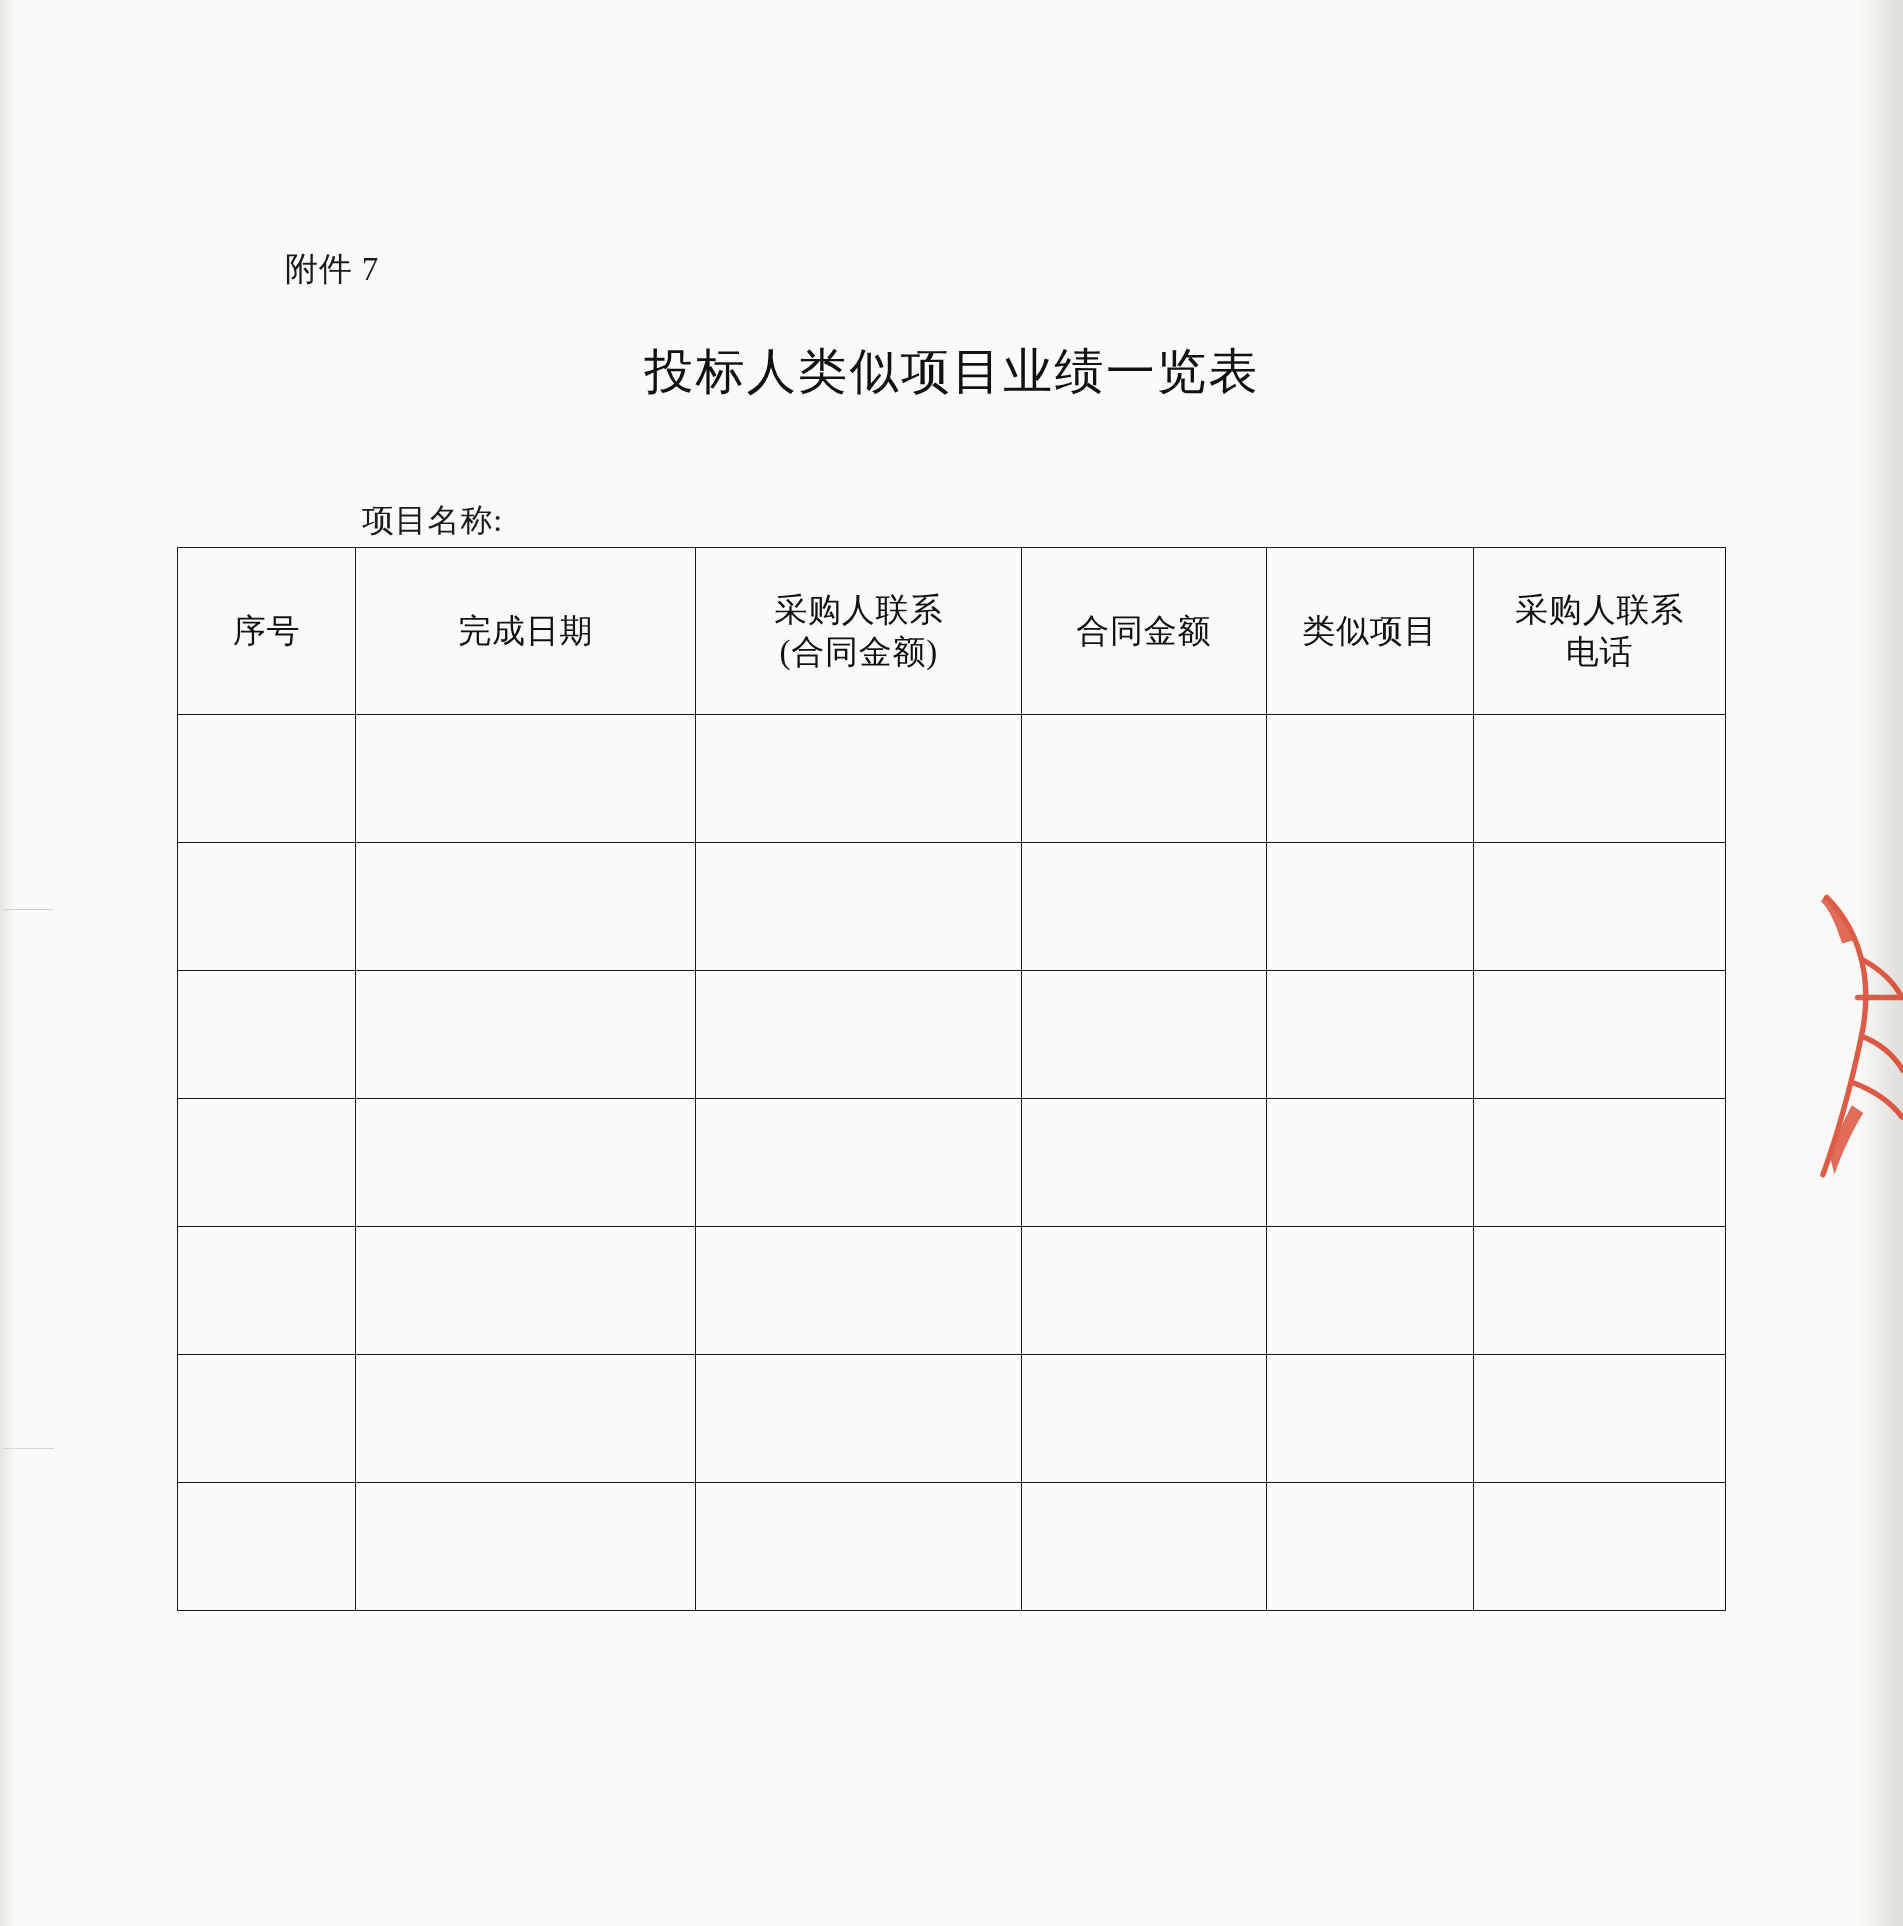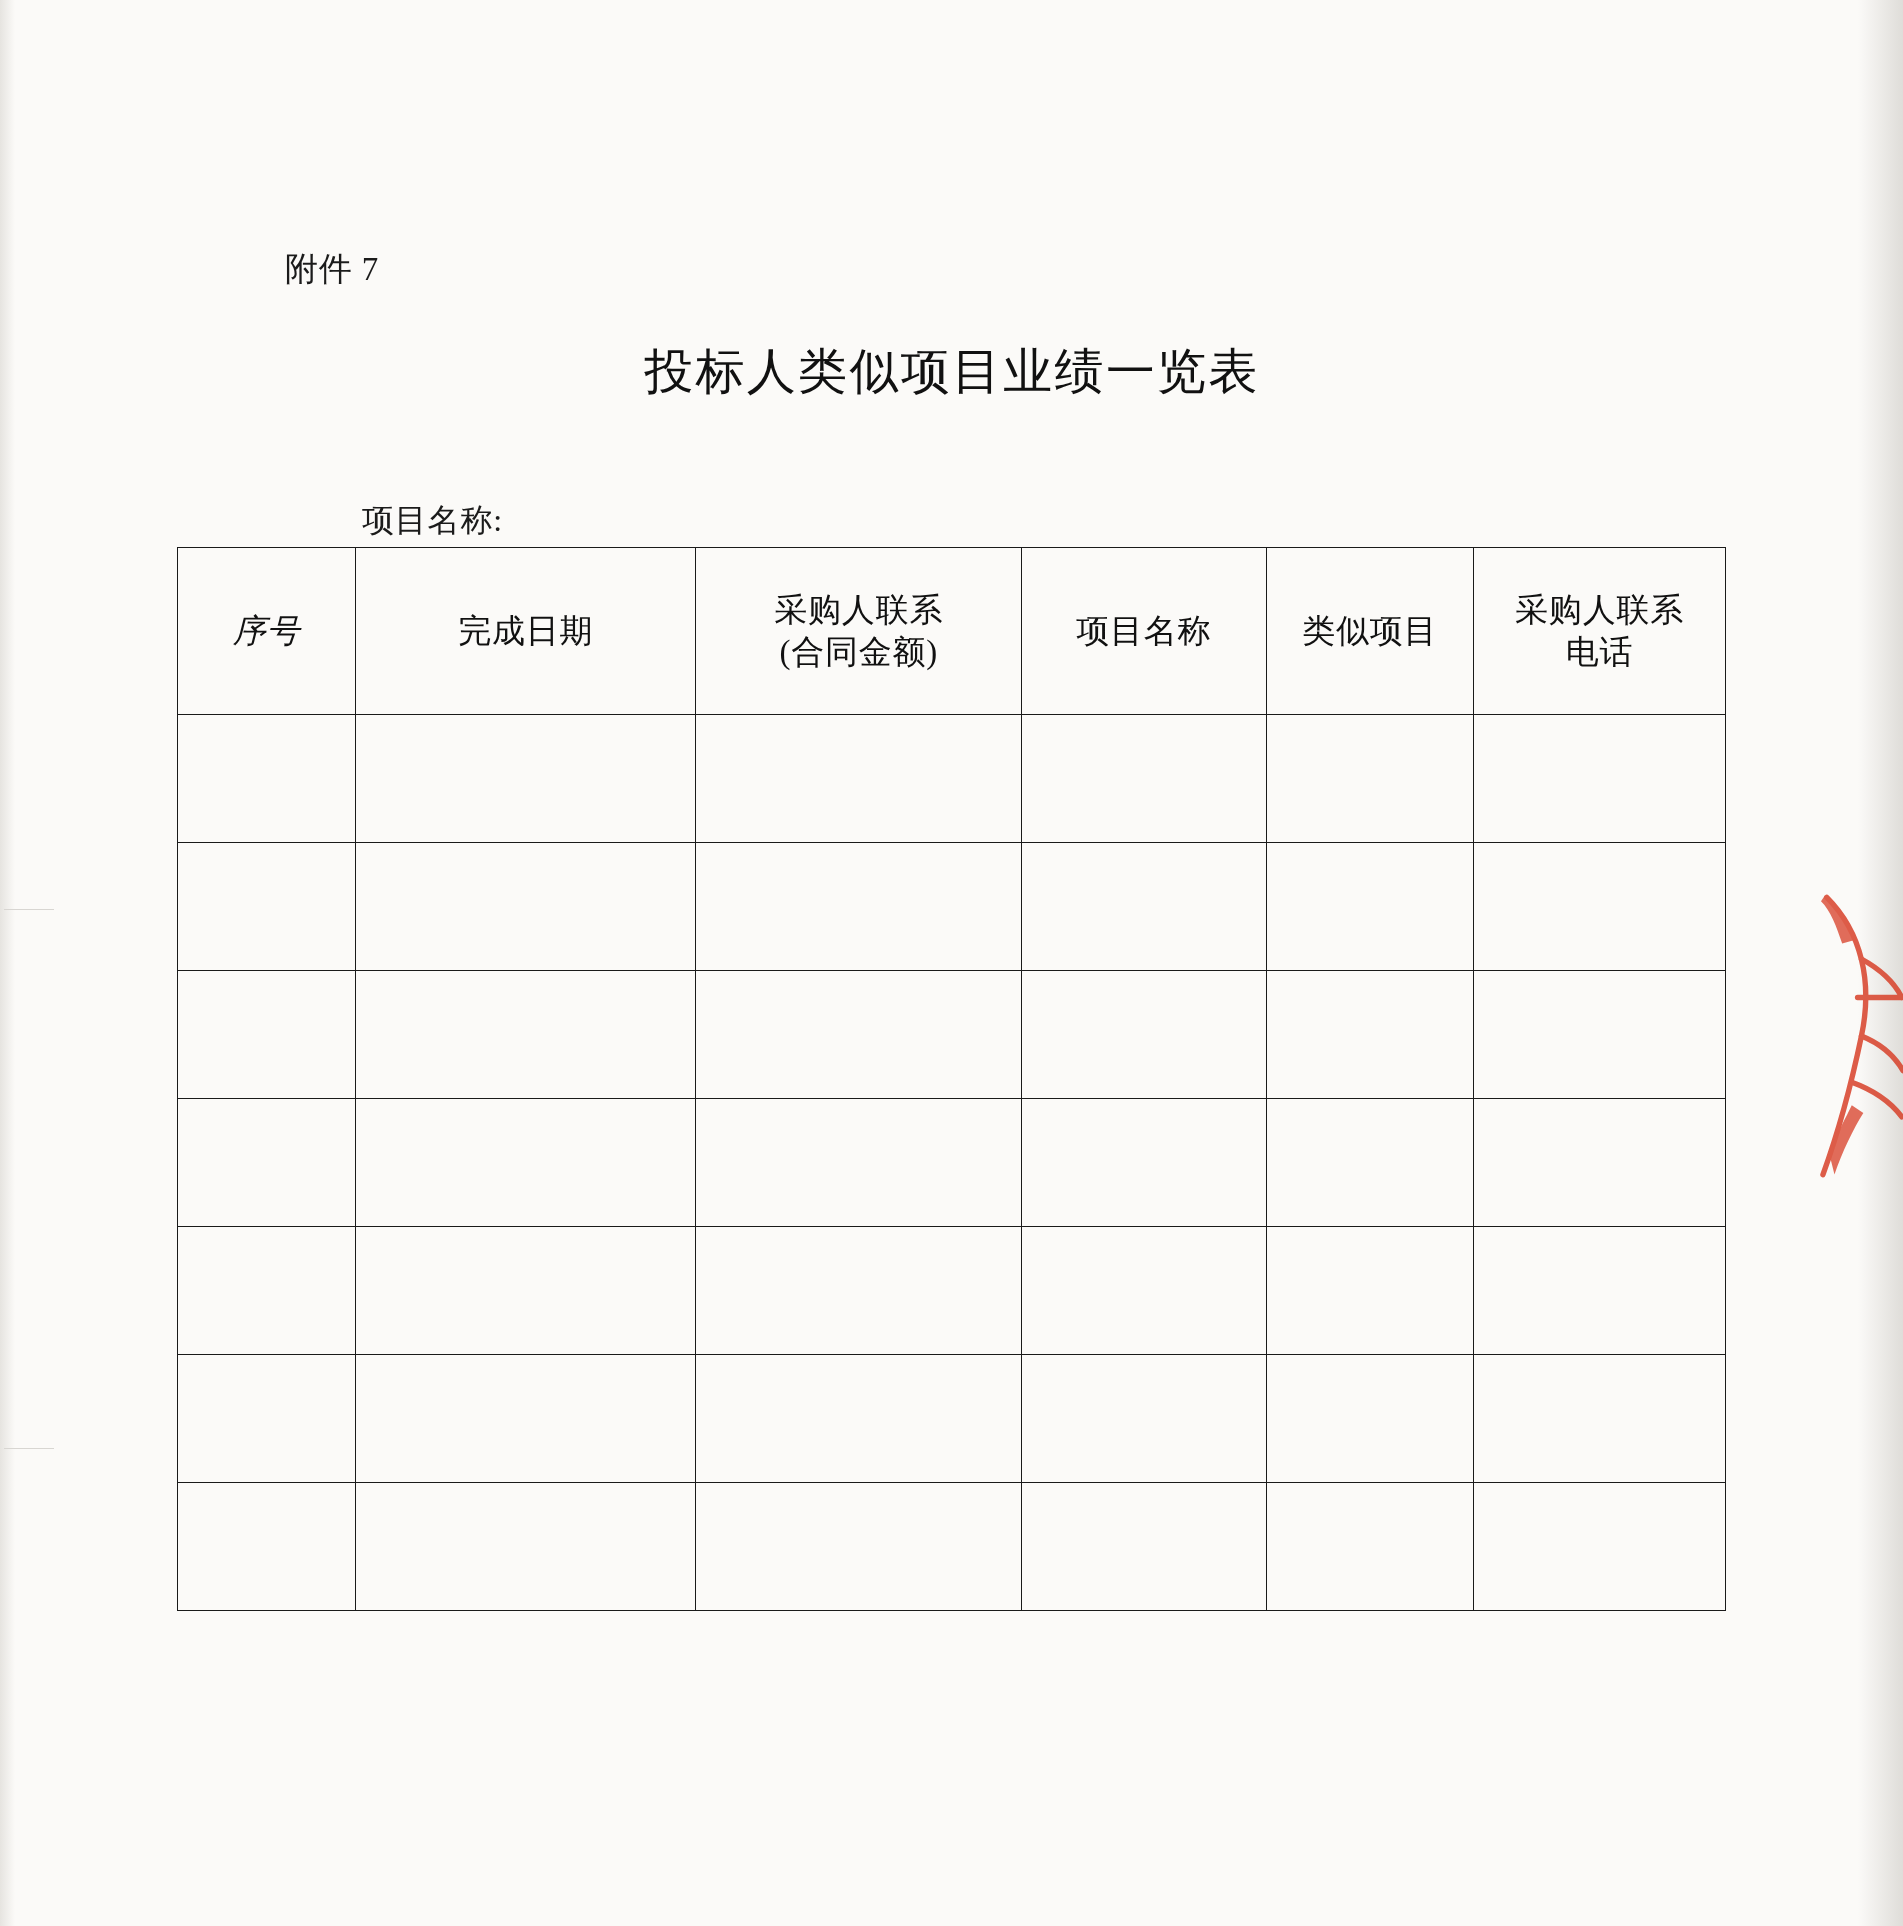--- a/index.html
+++ b/index.html
@@ -94,21 +94,21 @@
     letter-spacing: 0.8px;
     vertical-align: middle;
     text-align: center;
   }
   table.perf-table td {
     height: 127px;
   }
   td.short-row {
     height: 104px;
   }
-  .col-1 { width: 12%; font-style: italic; }
+  .col-1 { width: 12%; }
   .col-2 { width: 23%; }
   .col-3 { width: 22%; }
   .col-4 { width: 16.5%; }
   .col-5 { width: 14%; }
   .col-6 { width: 17%; }
   .th-line { display: block; }
   
   .seal {
     position: absolute;
     right: 0px;
@@ -145,21 +145,21 @@
             <span class="th-line">序号</span>
           </th>
           <th class="col-2">
             <span class="th-line">完成日期</span>
           </th>
           <th class="col-3">
             <span class="th-line">采购人联系</span>
             <span class="th-line">(合同金额)</span>
           </th>
           <th class="col-4">
-            <span class="th-line">项目名称</span>
+            <span class="th-line">合同金额</span>
           </th>
           <th class="col-5">
             <span class="th-line">类似项目</span>
           </th>
           <th class="col-6">
             <span class="th-line">采购人联系</span>
             <span class="th-line">电话</span>
           </th>
         </tr>
       </thead>

